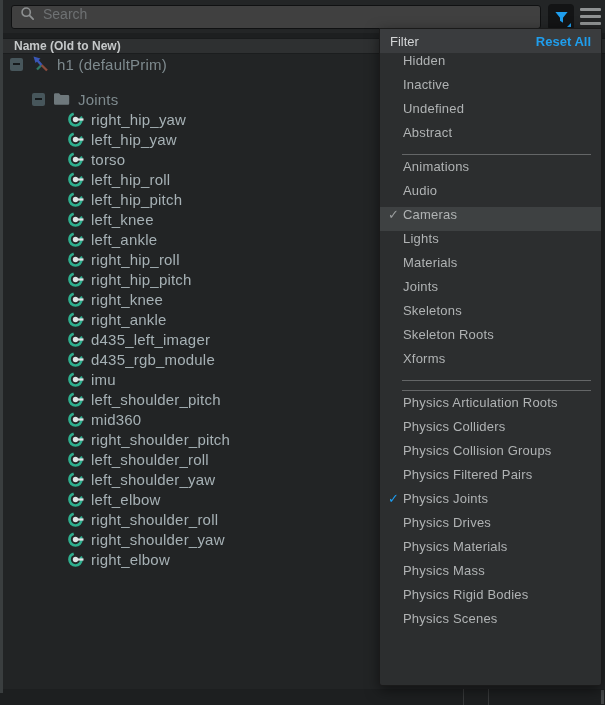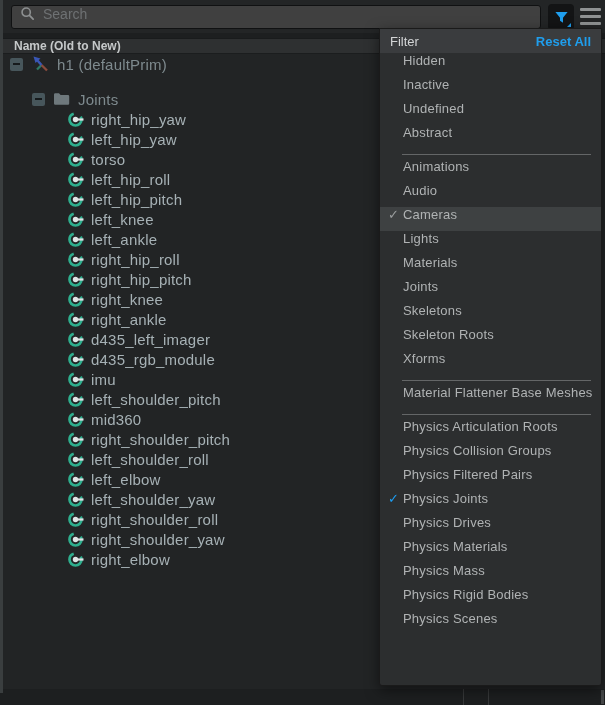--- a/index.html
+++ b/index.html
@@ -342,32 +342,32 @@
   </div>
 
   <div class="trow joint">
     <span class="tree-icon" style="margin-left:0">
       <svg width="17" height="17" viewBox="0 0 17 17">
         <circle cx="8.5" cy="8.5" r="6" fill="none" stroke="#2eae8d" stroke-width="2.7" stroke-dasharray="29.7 8" stroke-dashoffset="4"></circle>
         <rect x="8.5" y="7.4" width="8" height="2.2" fill="#dfe3e4"></rect>
         <circle cx="8.5" cy="8.5" r="2.7" fill="#dfe3e4"></circle>
       </svg>
     </span>
+    <span class="lbl">left_shoulder_yaw</span>
+  </div>
+
+  <div class="trow joint">
+    <span class="tree-icon" style="margin-left:0">
+      <svg width="17" height="17" viewBox="0 0 17 17">
+        <circle cx="8.5" cy="8.5" r="6" fill="none" stroke="#2eae8d" stroke-width="2.7" stroke-dasharray="29.7 8" stroke-dashoffset="4"></circle>
+        <rect x="8.5" y="7.4" width="8" height="2.2" fill="#dfe3e4"></rect>
+        <circle cx="8.5" cy="8.5" r="2.7" fill="#dfe3e4"></circle>
+      </svg>
+    </span>
     <span class="lbl">left_elbow</span>
-  </div>
-
-  <div class="trow joint">
-    <span class="tree-icon" style="margin-left:0">
-      <svg width="17" height="17" viewBox="0 0 17 17">
-        <circle cx="8.5" cy="8.5" r="6" fill="none" stroke="#2eae8d" stroke-width="2.7" stroke-dasharray="29.7 8" stroke-dashoffset="4"></circle>
-        <rect x="8.5" y="7.4" width="8" height="2.2" fill="#dfe3e4"></rect>
-        <circle cx="8.5" cy="8.5" r="2.7" fill="#dfe3e4"></circle>
-      </svg>
-    </span>
-    <span class="lbl">left_shoulder_yaw</span>
   </div>
 
   <div class="trow joint">
     <span class="tree-icon" style="margin-left:0">
       <svg width="17" height="17" viewBox="0 0 17 17">
         <circle cx="8.5" cy="8.5" r="6" fill="none" stroke="#2eae8d" stroke-width="2.7" stroke-dasharray="29.7 8" stroke-dashoffset="4"></circle>
         <rect x="8.5" y="7.4" width="8" height="2.2" fill="#dfe3e4"></rect>
         <circle cx="8.5" cy="8.5" r="2.7" fill="#dfe3e4"></circle>
       </svg>
     </span>
@@ -472,33 +472,33 @@
     <span class="flabel">Skeleton Roots</span>
   </div>
 
   <div class="fitem">
     <span class="check">✓</span>
     <span class="flabel">Xforms</span>
   </div>
 <div class="fdivider">
         <i></i>
       </div>
-  <div class="fitem">
-    <span class="check">✓</span>
-    <span class="flabel">Material Flattener Base Meshes</span>
-  </div>
 
 <div class="fdivider">
         <i></i>
       </div>
   <div class="fitem">
     <span class="check">✓</span>
     <span class="flabel">Physics Articulation Roots</span>
   </div>
 
+  <div class="fitem">
+    <span class="check">✓</span>
+    <span class="flabel">Physics Colliders</span>
+  </div>
 
   <div class="fitem">
     <span class="check">✓</span>
     <span class="flabel">Physics Collision Groups</span>
   </div>
 
   <div class="fitem">
     <span class="check">✓</span>
     <span class="flabel">Physics Filtered Pairs</span>
   </div>

